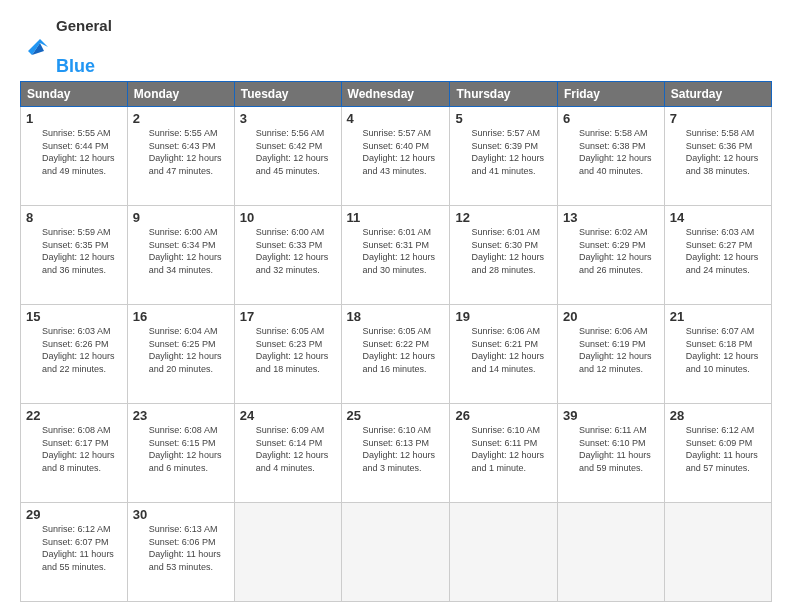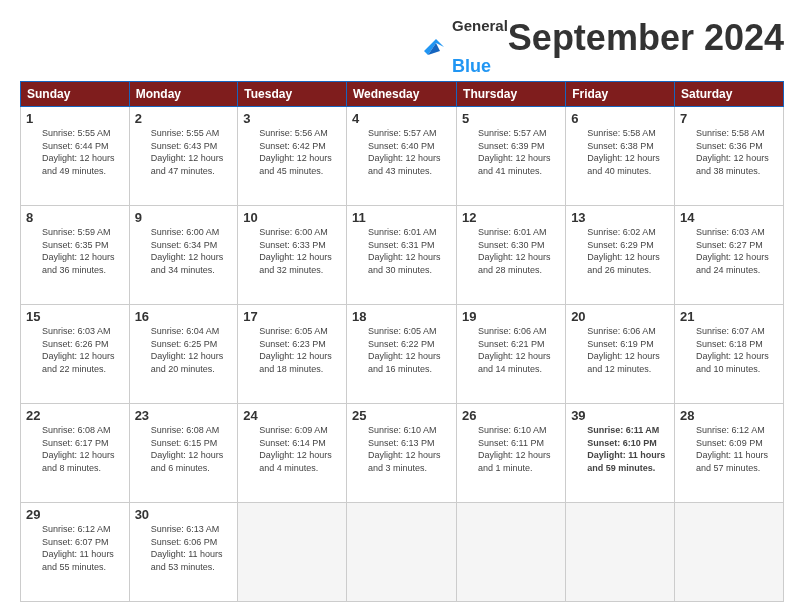--- a/index.html
+++ b/index.html
@@ -6,24 +6,23 @@
     body {
       font-family: Arial, sans-serif;
       background: #fff;
       width: 792px;
       height: 612px;
       overflow: hidden;
     }
     .page {
       width: 792px;
       height: 612px;
-      padding: 18px 8px 10px 20px;
+      padding: 18px 20px 10px 20px;
       display: flex;
       flex-direction: column;
-      align-items: flex-end;
     }
     .header {
       display: flex;
       align-items: flex-start;
       justify-content: space-between;
       margin-bottom: 6px;
     }
     .title-section {
       text-align: right;
     }
@@ -36,21 +35,21 @@
     .location {
       font-size: 14px;
       color: #555;
     }
     .calendar-table {
       width: 100%;
       border-collapse: collapse;
       flex: 1;
     }
     .calendar-table thead tr th {
-      background-color: #7f1d1d;
+      background-color: #737373;
       color: #fff;
       font-size: 12px;
       font-weight: bold;
       padding: 5px 6px;
       text-align: left;
       border: 1px solid #1565C0;
     }
     .calendar-table tbody tr td {
       border: 1px solid #ccc;
       vertical-align: top;
@@ -115,21 +114,20 @@
           <polygon points="8,20 20,8 28,16 20,12 12,24" fill="#2196F3"></polygon>
           <polygon points="12,24 20,12 24,20" fill="#1565C0"></polygon>
         </svg>
       </div>
       <div class="logo-name">
         <span class="logo-general">General</span>
         <span class="logo-blue">Blue</span>
       </div>
     </div>
     <div class="title-section">
-      <div class="month-title">September 2024</div>
     </div>
   </div>
 
   <table class="calendar-table">
     <thead>
       <tr id="weekday-header">
       <th>Sunday</th>
           <th>Monday</th>
           <th>Tuesday</th>
           <th>Wednesday</th>
@@ -323,21 +321,21 @@
           </td>
           <td>
             <span class="day-number">26</span>
             <div class="day-info" style="white-space: pre-line;">Sunrise: 6:10 AM
 Sunset: 6:11 PM
 Daylight: 12 hours
 and 1 minute.</div>
           </td>
           <td>
             <span class="day-number">39</span>
-            <div class="day-info" style="white-space: pre-line; font-weight: bold;">Sunrise: 6:11 AM
+            <div class="day-info" style="white-space: pre-line;">Sunrise: 6:11 AM
 Sunset: 6:10 PM
 Daylight: 11 hours
 and 59 minutes.</div>
           </td>
           <td>
             <span class="day-number">28</span>
             <div class="day-info" style="white-space: pre-line;">Sunrise: 6:12 AM
 Sunset: 6:09 PM
 Daylight: 11 hours
 and 57 minutes.</div>

